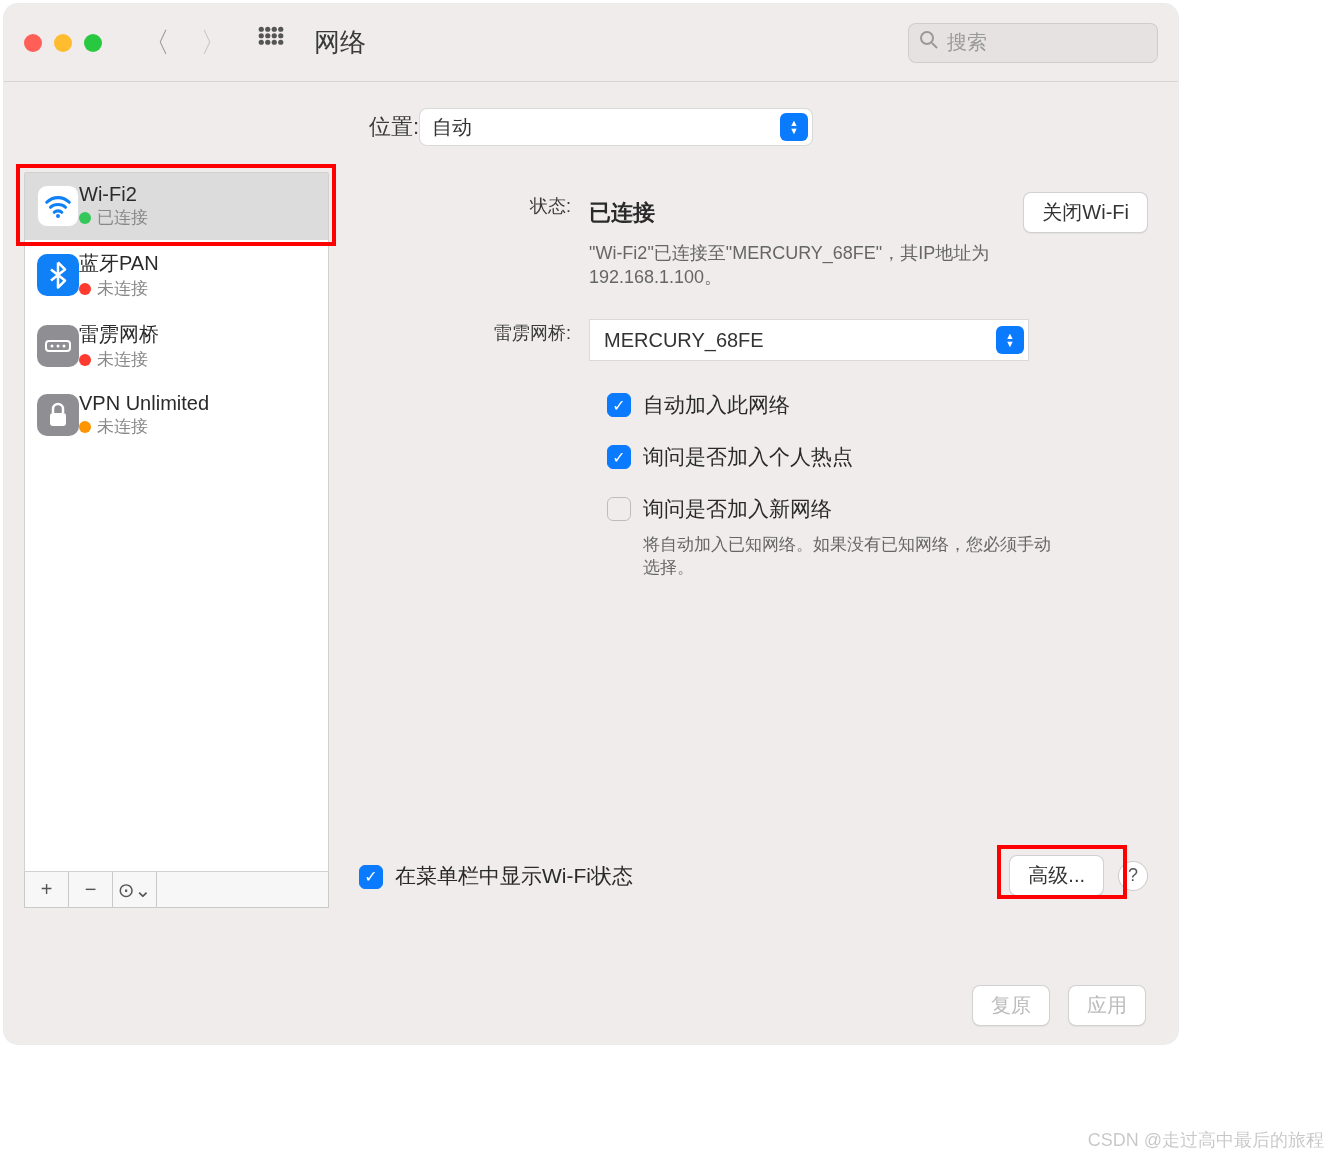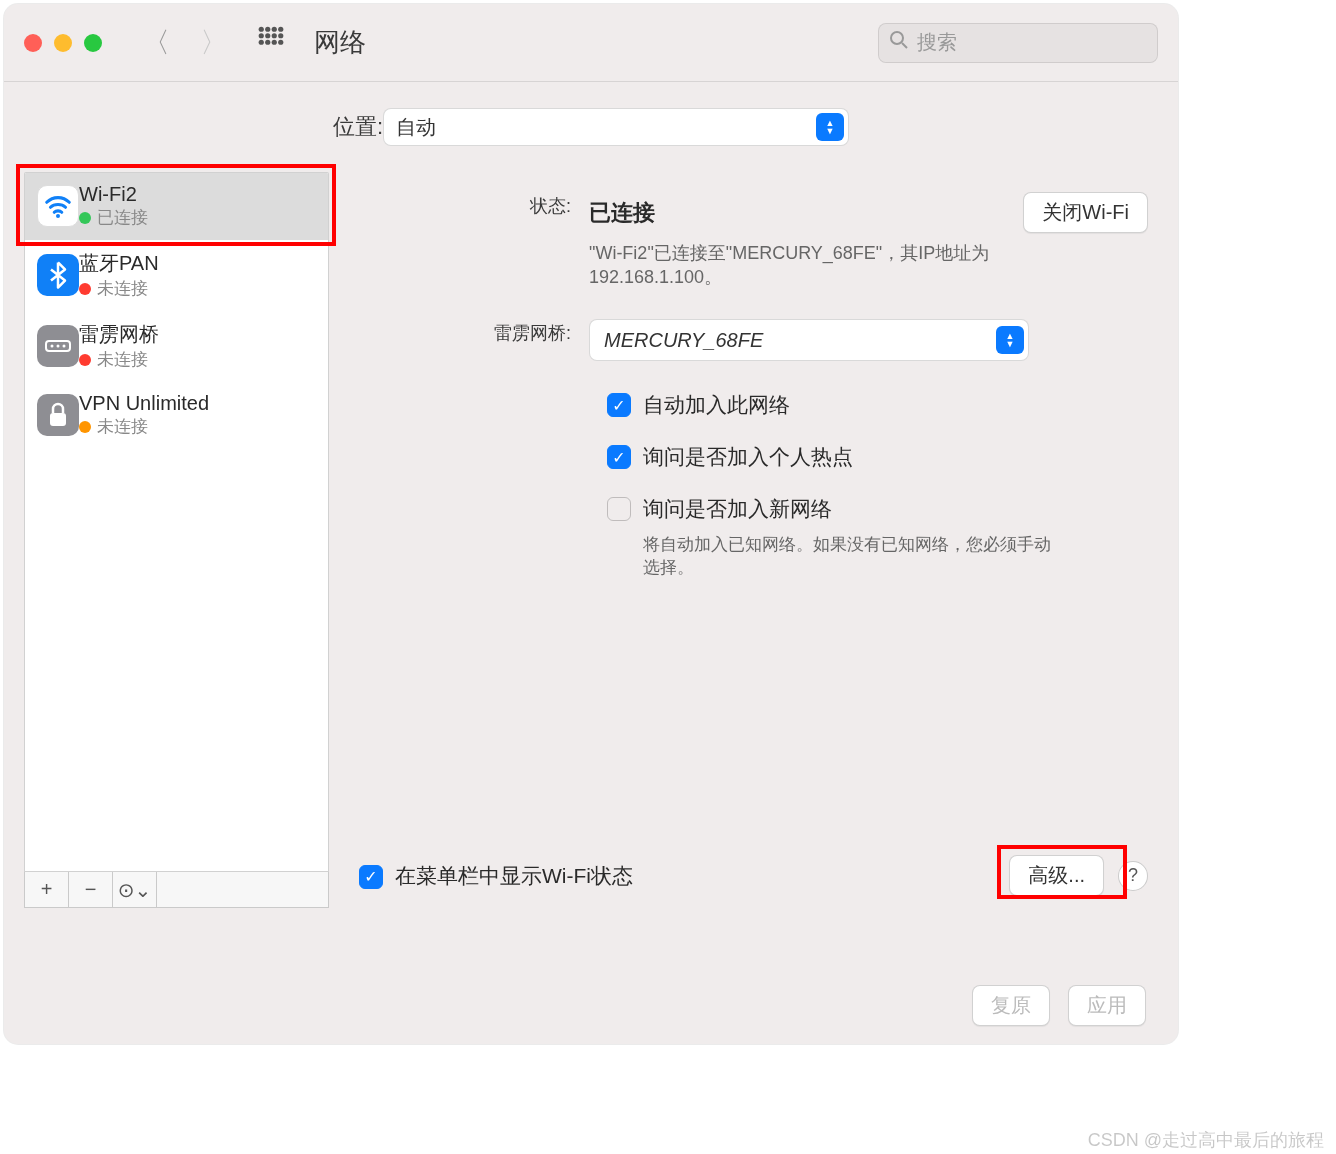--- a/index.html
+++ b/index.html
@@ -32,21 +32,21 @@
     .tl-close { background: #ff5f57; }
     .tl-min { background: #febc2e; }
     .tl-max { background: #28c840; }
     .nav-arrows { display: flex; gap: 30px; margin-right: 30px; }
     .arrow { font-size: 28px; color: #999; cursor: pointer; }
     .arrow.disabled { color: #c8c8c8; }
     .grid-icon { font-size: 26px; color: #555; margin-right: 30px; }
     .title { font-size: 26px; color: #3a3a3a; font-weight: 500; }
     .search-box {
       margin-left: auto;
-      width: 280px;
+      width: 250px;
       height: 40px;
       background: rgba(0,0,0,0.04);
       border: 1px solid rgba(0,0,0,0.1);
       border-radius: 8px;
       display: flex;
       align-items: center;
       padding: 0 10px;
       color: #999;
     }
     .search-box .sicon { font-size: 20px; margin-right: 8px; }
@@ -56,21 +56,21 @@
     .search-box input::placeholder { color: #999; }
     
     .location-row {
       height: 90px;
       display: flex;
       align-items: center;
       justify-content: center;
     }
     .loc-label { font-size: 22px; color: #3a3a3a; }
     .loc-select {
-      width: 466px; height: 38px;
+      width: 394px; height: 38px;
       background: #fff;
       border: 1px solid rgba(0,0,0,0.15);
       border-radius: 8px;
       display: flex; align-items: center;
       padding: 0 4px 0 12px;
       font-size: 20px; color: #333;
       position: relative;
     }
     .select-arrows {
       margin-left: auto;
@@ -177,24 +177,24 @@
       cursor: pointer;
     }
     .btn.disabled { color: #bbb; }
     .status-desc {
       font-size: 18px; color: #666; margin-top: 8px; max-width: 440px;
     }
     .net-select {
       width: 440px; height: 42px;
       background: #fff;
       border: 1px solid rgba(0,0,0,0.15);
-      border-radius: 8px;
+      border-radius: 0;
       display: flex; align-items: center;
       padding: 0 4px 0 14px;
-      font-size: 20px; color: #333; font-style: italic;
+      font-size: 20px; color: #333;
     }
     .checkbox-row {
       display: flex; align-items: flex-start; gap: 12px;
       padding-left: 248px; margin-bottom: 24px;
     }
     .checkbox {
       width: 24px; height: 24px;
       border: 1px solid rgba(0,0,0,0.2);
       border-radius: 6px;
       display: flex; align-items: center; justify-content: center;

